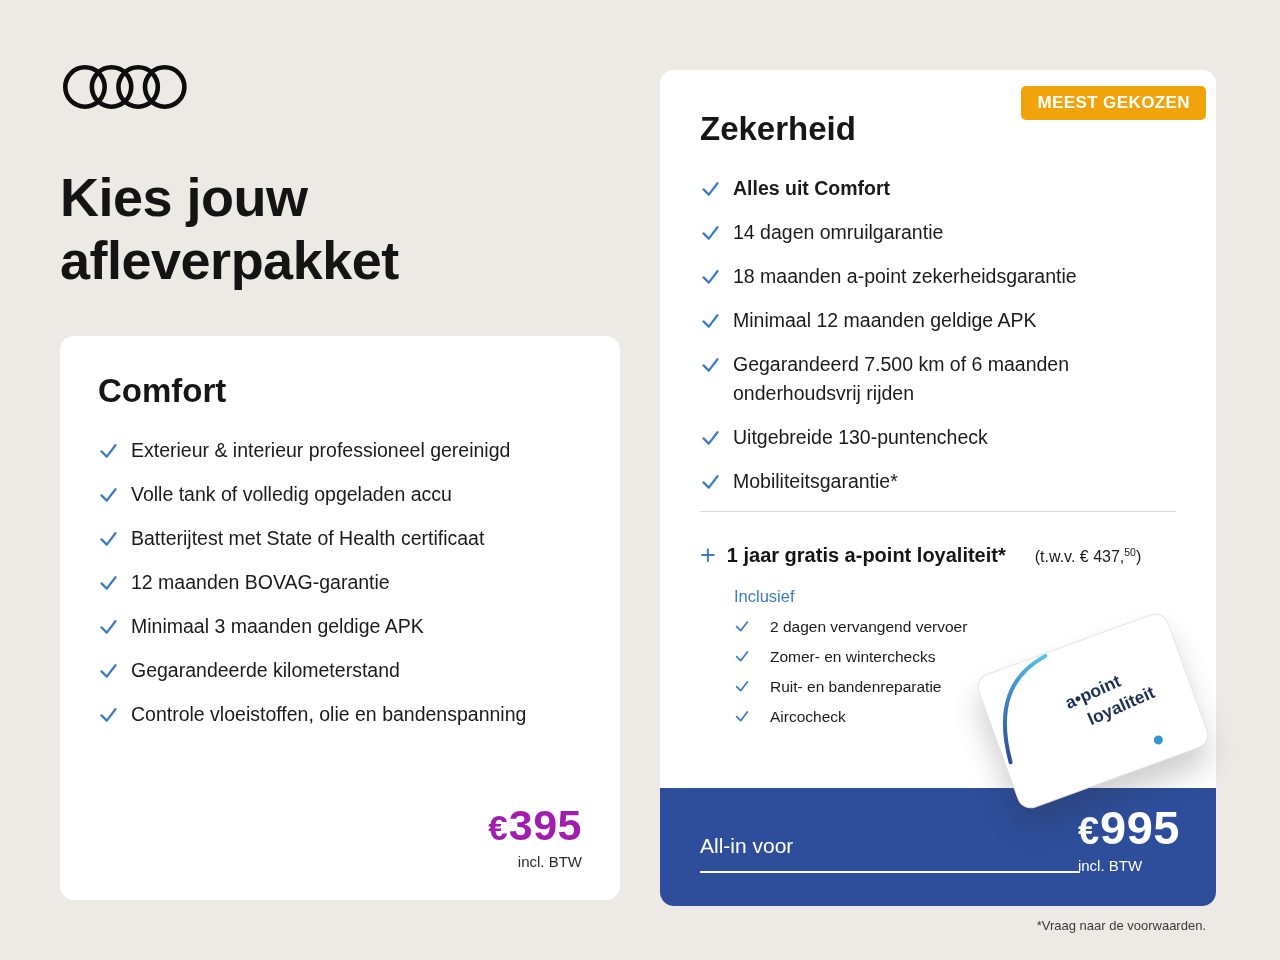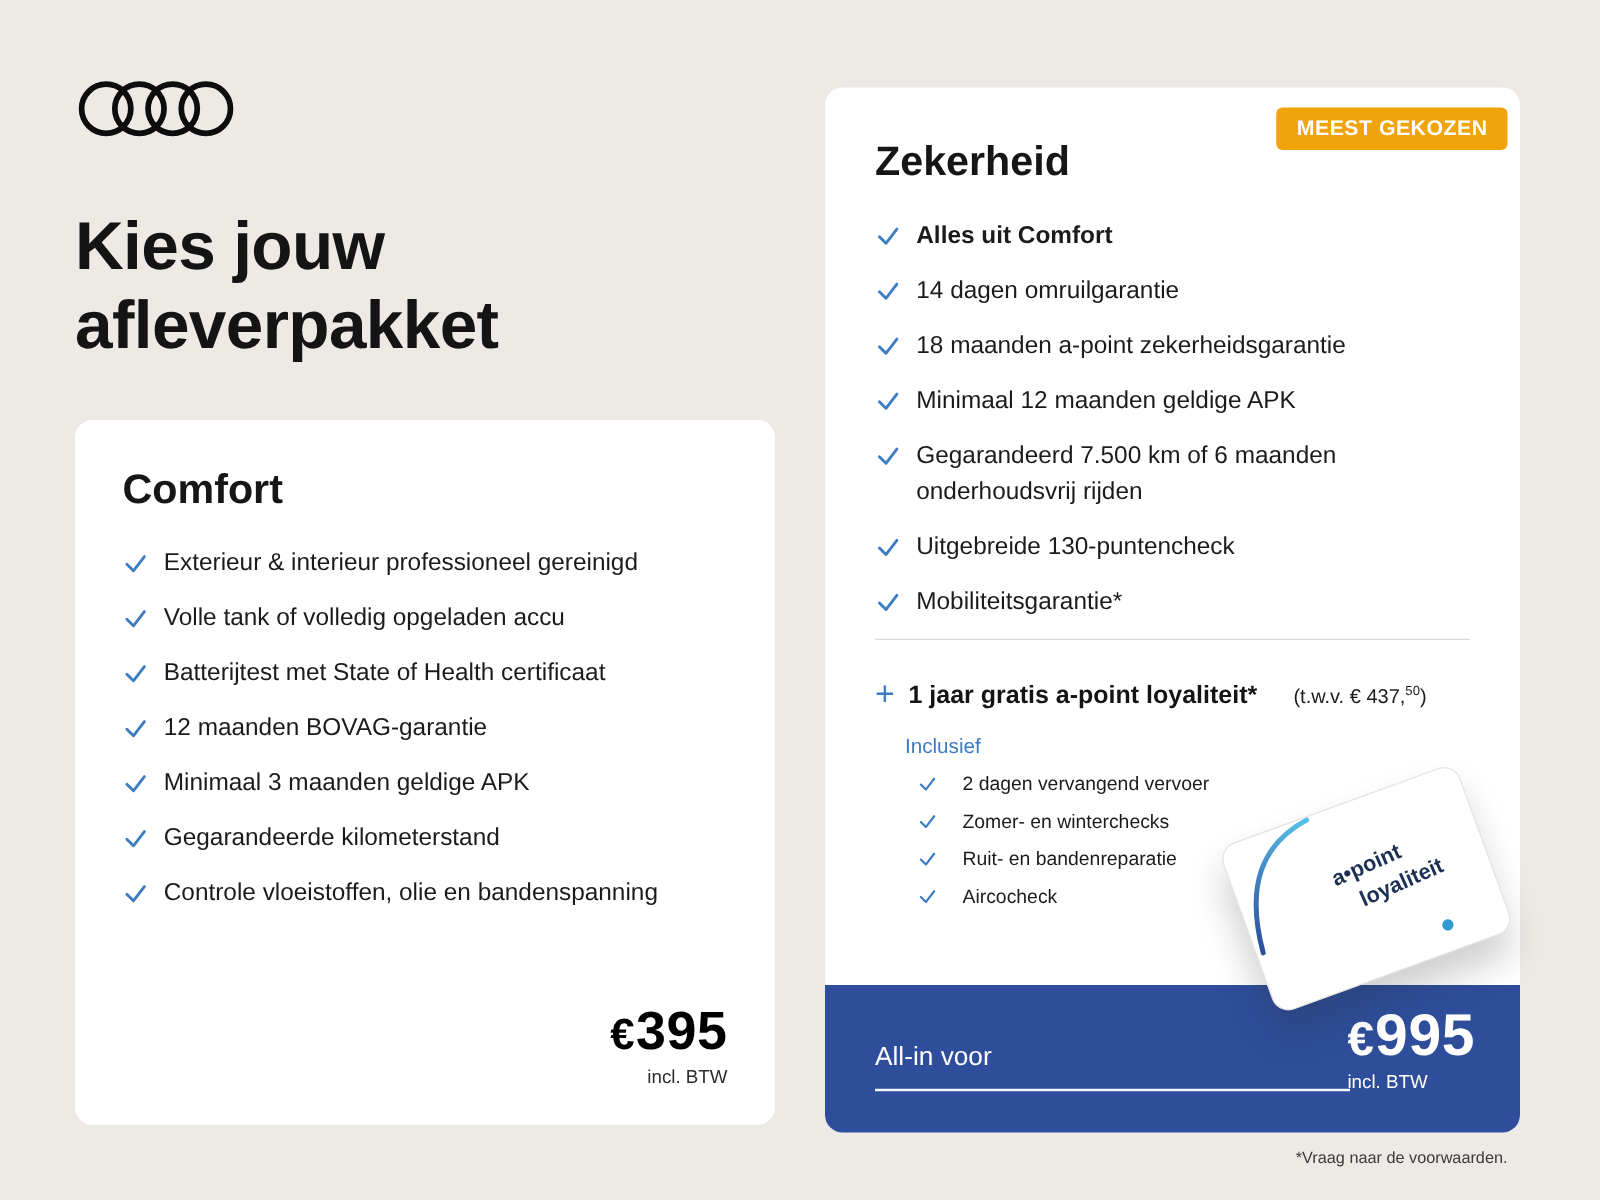--- a/index.html
+++ b/index.html
@@ -46,42 +46,42 @@
     display: flex; gap: 12px; align-items: flex-start;
     margin-bottom: 15px; font-size: 19.5px; line-height: 29px; color: #1b1b1b;
   }
   .checklist li .row-text { max-width: 410px; }
   .card-zekerheid .checklist li .row-text { max-width: 440px; }
   .check-icon { flex: 0 0 auto; width: 21px; height: 21px; margin-top: 4px; color: var(--check-blue, #3d7cc1); }
   .check-icon path { fill: none; stroke: currentColor; stroke-width: 2.6; stroke-linecap: round; stroke-linejoin: round; }
   .bold { font-weight: 700; }
 
   .price-block { position: absolute; right: 38px; bottom: 30px; text-align: right; }
-  .price { color: #000000; }
+  .price { color: #a21caf; }
   .price .cur { font-size: 35px; font-weight: 600; margin-right: 1px; }
   .price .amount { font-size: 43px; font-weight: 700; letter-spacing: 0.5px; }
   .price-note { font-size: 15px; color: #2d2d2d; margin-top: 3px; }
 
   
   .card-zekerheid { left: 660px; top: 70px; width: 556px; height: 836px; padding: 38px 40px; }
   .badge {
     position: absolute; top: 16px; right: 10px;
     background: var(--badge-orange, #f0a30a); color: #fff;
     font-size: 17px; font-weight: 700; letter-spacing: 0.4px;
     padding: 7px 16px; border-radius: 5px;
   }
   .divider { border: none; border-top: 1px solid #dcdad6; margin: 12px 0 0; }
 
   .plus-row { display: flex; align-items: baseline; gap: 11px; margin-top: 28px; }
   .plus-icon { color: var(--check-blue, #3d7cc1); font-size: 27px; font-weight: 400; line-height: 1; position: relative; top: 2px; }
   .loyalty-title { font-size: 20px; font-weight: 700; color: #141414; }
   .loyalty-value { font-size: 16px; color: #1c1c1c; margin-left: 18px; white-space: nowrap; }
   .loyalty-value sup { font-size: 10.5px; }
 
-  .inclusief { margin: 20px 0 10px 24px; color: var(--check-blue, #3d7cc1); font-size: 16.5px; font-weight: 500; }
+  .inclusief { margin: 20px 0 10px 34px; color: var(--check-blue, #3d7cc1); font-size: 16.5px; font-weight: 500; }
   ul.sub-checklist { list-style: none; margin: 0 0 0 34px; padding: 0; position: relative; z-index: 2; }
   .sub-checklist li { display: flex; gap: 20px; align-items: flex-start; margin-bottom: 9px; font-size: 15.5px; line-height: 21px; color: #1b1b1b; }
   .sub-checklist .check-icon { width: 16px; height: 16px; margin-top: 2px; }
 
   
   .loyalty-card {
     position: absolute; right: 22px; top: 570px; width: 202px; height: 142px;
     background: #fff; border: 1px solid #e6e4e0; border-radius: 14px;
     transform: rotate(-20deg);
     box-shadow: -6px 18px 28px rgba(40,40,40,0.22);

